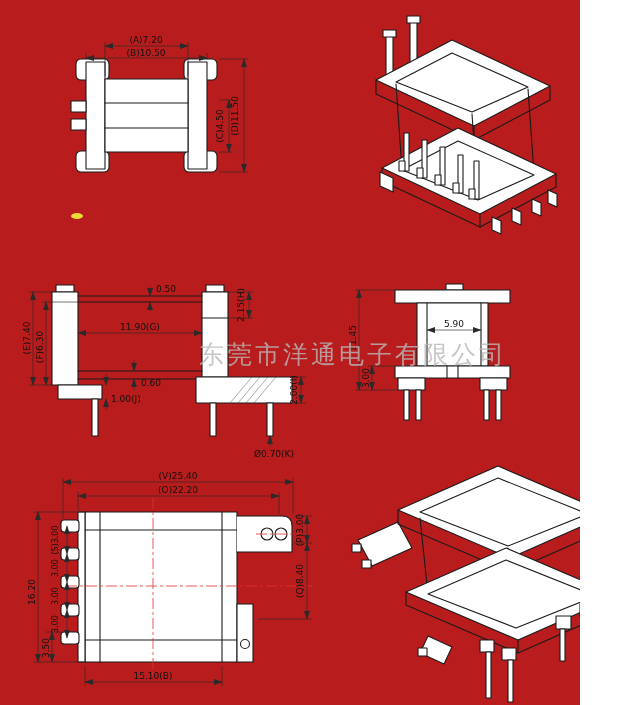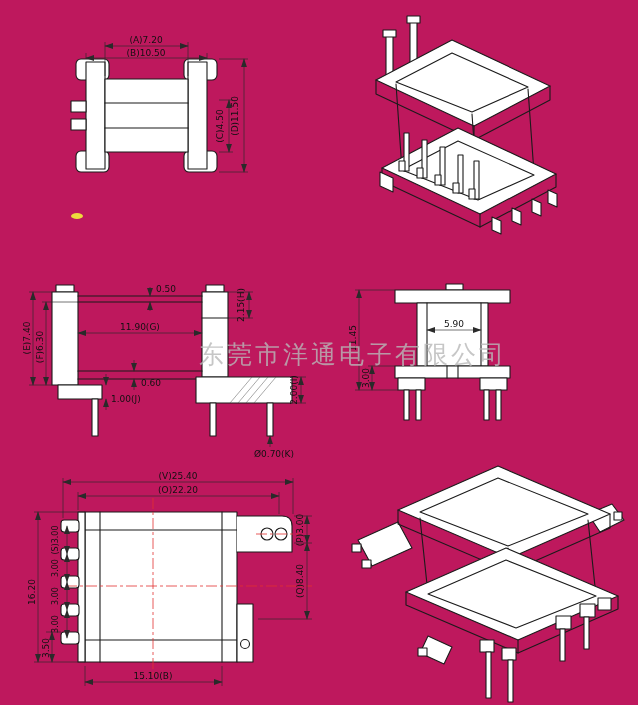--- a/index.html
+++ b/index.html
@@ -1,16 +1,16 @@
 <!DOCTYPE html>
 <html><head>
 <meta charset="utf-8">
 <style>
   html,body{margin:0;padding:0;background:#ffffff;}
-  .page{position:relative;width:638px;height:705px;background:#be185d;overflow:hidden;
+  .page{position:relative;width:580px;height:705px;background:#b91c1c;overflow:hidden;
         font-family:"DejaVu Sans",sans-serif;}
   svg{position:absolute;left:0;top:0;}
   svg text{font-family:"DejaVu Sans",sans-serif;font-size:9px;fill:#111;}
   svg text.small{font-size:8px;}
   .ln{stroke:#1b1b1b;stroke-width:1.1;fill:none;stroke-linejoin:round;stroke-linecap:round;}
   .f{fill:#ffffff;}
   .dim,.ext{stroke:#2a2a2a;stroke-width:0.65;fill:none;}
   .red{stroke:#e23030;stroke-width:0.8;fill:none;stroke-dasharray:11 3 3 3;}
   .hat{stroke:#555;stroke-width:0.5;}
   .watermark{position:absolute;left:199px;top:338px;font-size:25px;letter-spacing:3px;

